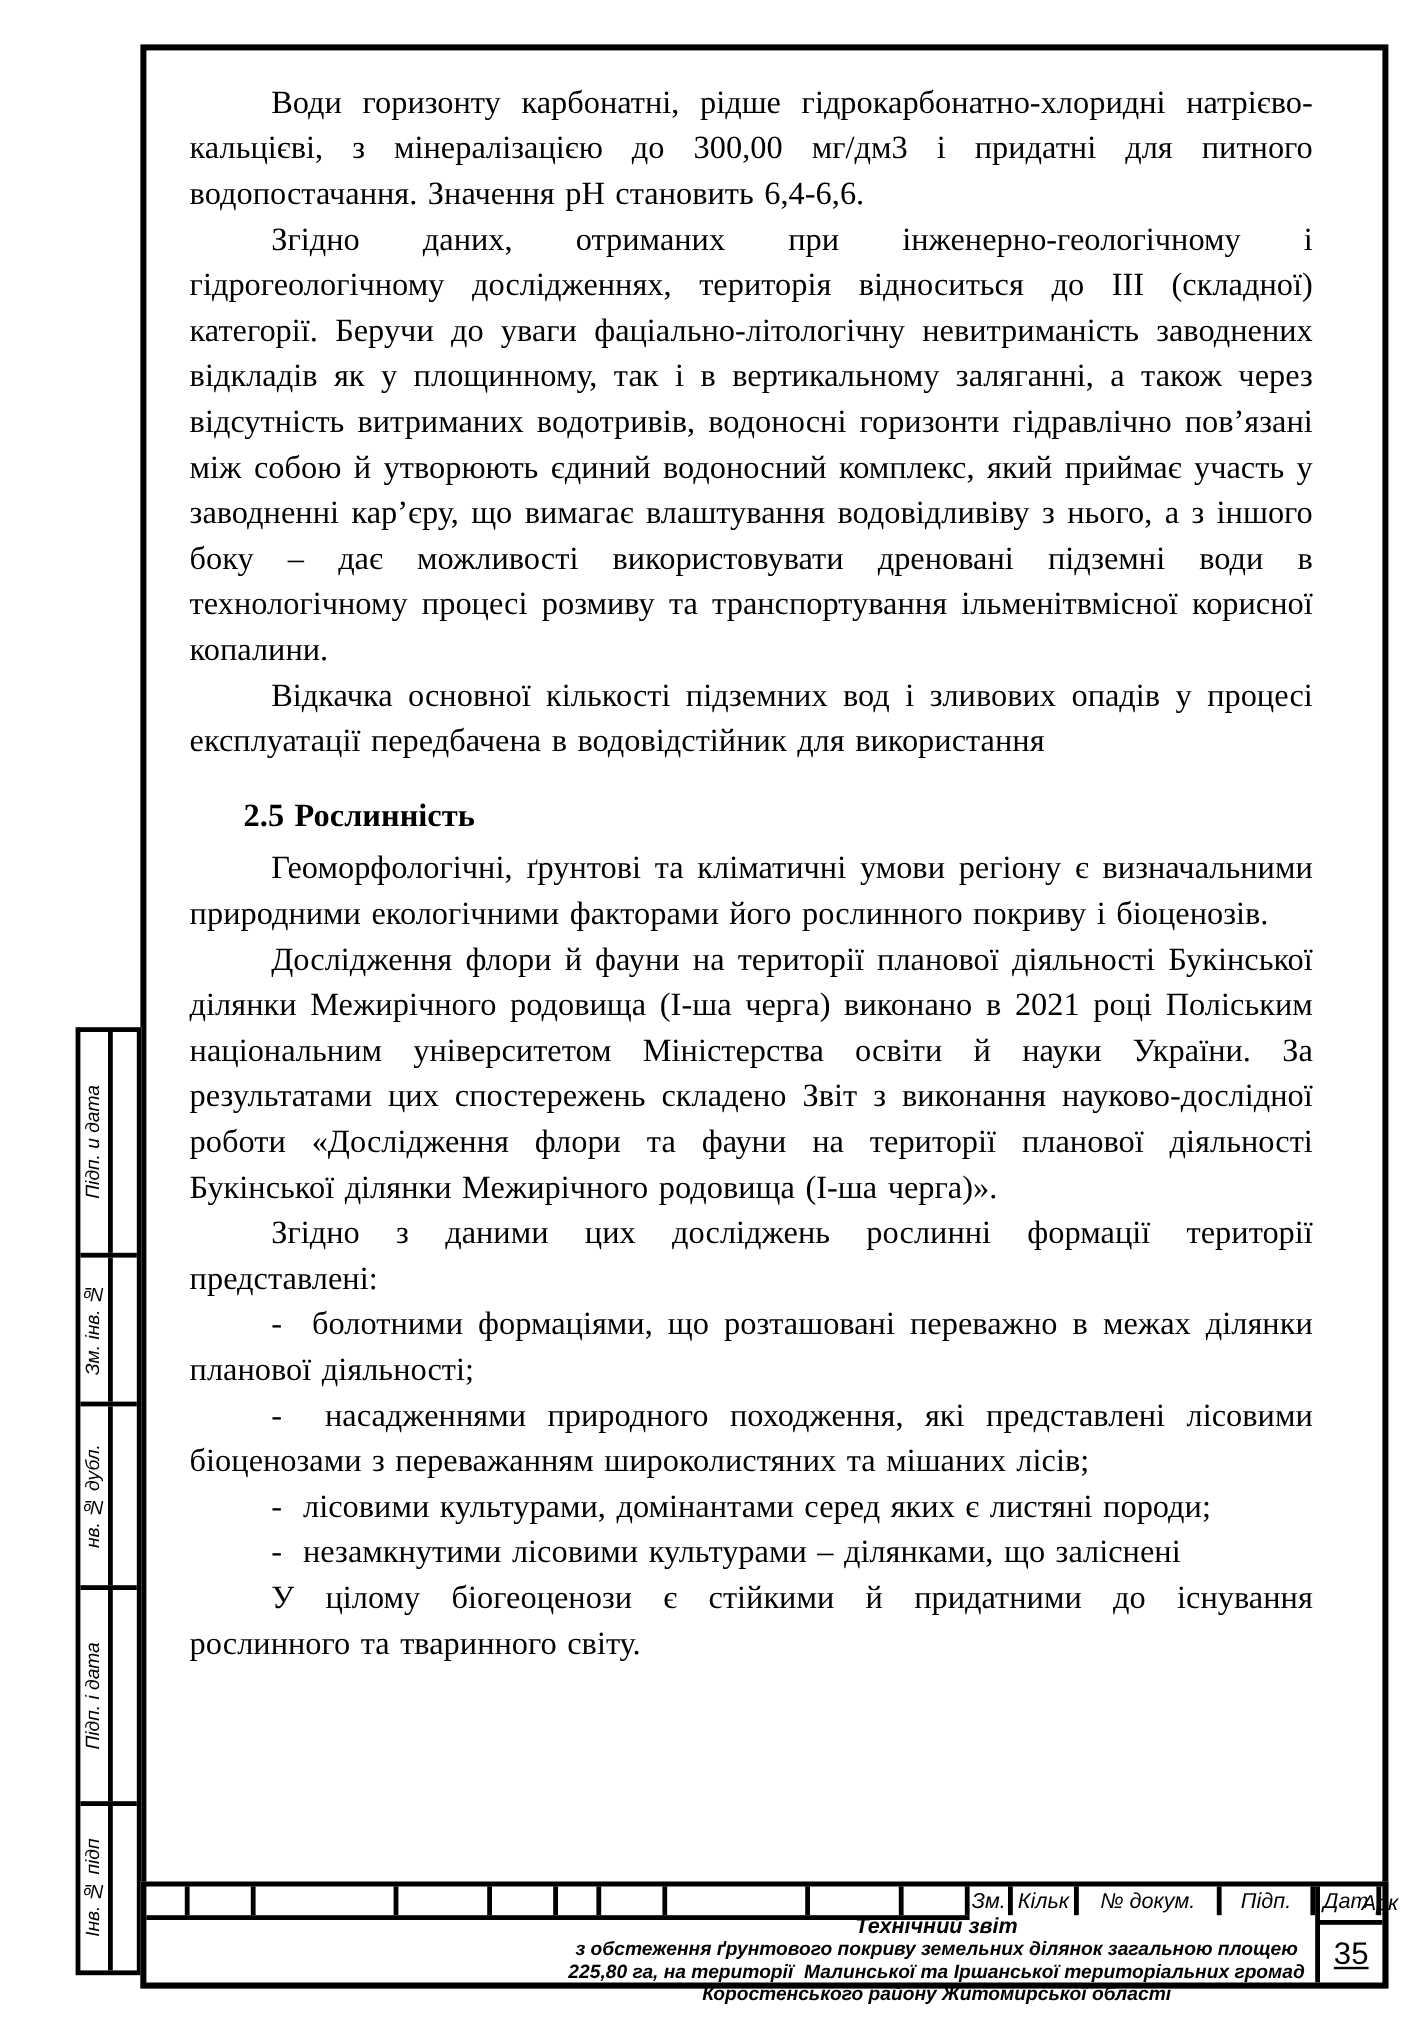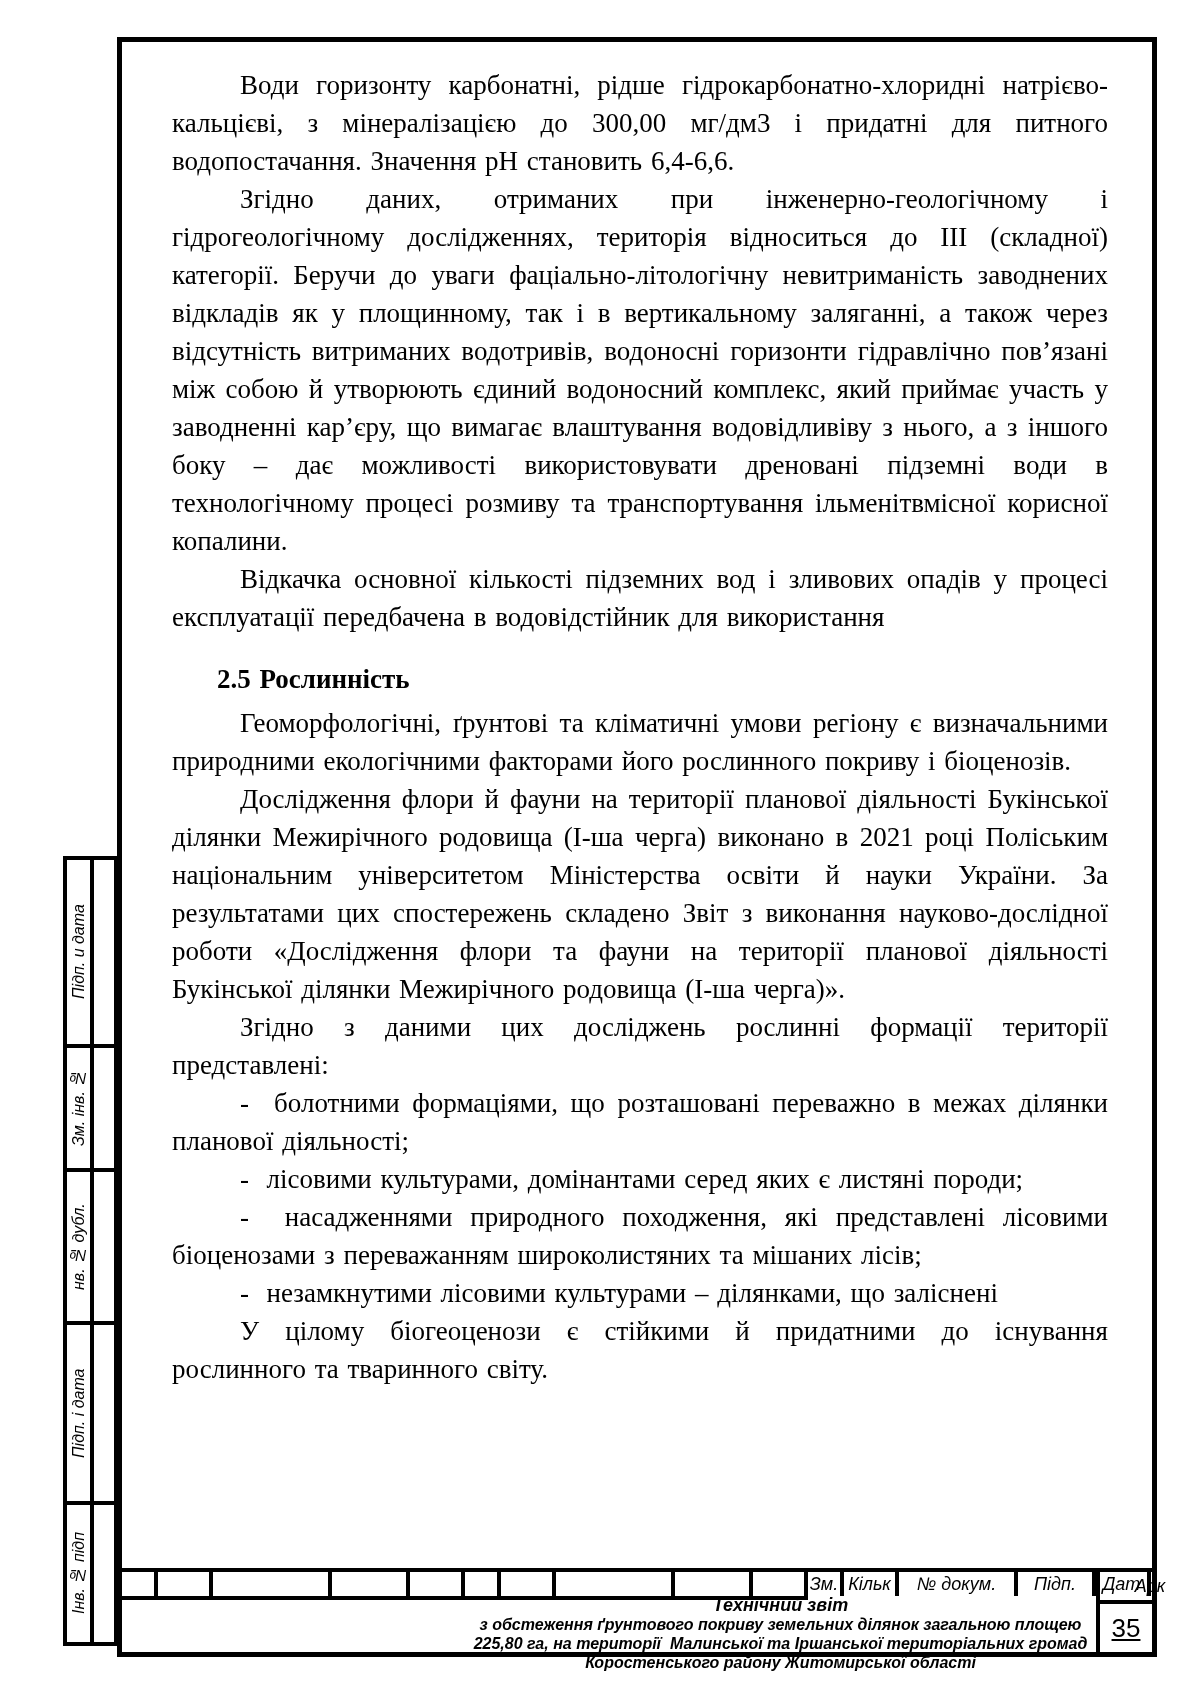--- a/index.html
+++ b/index.html
@@ -17,21 +17,21 @@
     position: absolute;
     left: 117px; top: 37px;
     width: 1040px; height: 1620px;
     border: 5px solid #000;
     background: #fff;
   }
 
   
   .textarea {
     position: absolute;
-    left: 172px; top: 66px;
+    left: 158px; top: 66px;
     width: 936px;
     font: 27px/38px "Liberation Serif", serif;
     word-spacing: 2px;
   }
   .k-p, .k-li { text-align: justify; text-indent: 68px; }
   .k-h { font-weight: bold; text-indent: 45px; margin-top: 24px; margin-bottom: 6px; }
 
   
   .stamp {
     position: absolute;
@@ -116,22 +116,22 @@
 
 <div class="textarea">
     <div class="block k-p">Води горизонту карбонатні, рідше гідрокарбонатно-хлоридні натрієво-кальцієві, з мінералізацією до 300,00 мг/дм3 і придатні для питного водопостачання. Значення рН становить 6,4-6,6.</div>
     <div class="block k-p">Згідно даних, отриманих при інженерно-геологічному і гідрогеологічному дослідженнях, територія відноситься до ІІІ (складної) категорії. Беручи до уваги фаціально-літологічну невитриманість заводнених відкладів як у площинному, так і в вертикальному заляганні, а також через відсутність витриманих водотривів, водоносні горизонти гідравлічно пов’язані між собою й утворюють єдиний водоносний комплекс, який приймає участь у заводненні кар’єру, що вимагає влаштування водовідливіву з нього, а з іншого боку – дає можливості використовувати дреновані підземні води в технологічному процесі розмиву та транспортування ільменітвмісної корисної копалини.</div>
     <div class="block k-p">Відкачка основної кількості підземних вод і зливових опадів у процесі експлуатації передбачена в водовідстійник для використання</div>
     <div class="block k-h">2.5 Рослинність</div>
     <div class="block k-p">Геоморфологічні, ґрунтові та кліматичні умови регіону є визначальними природними екологічними факторами його рослинного покриву і біоценозів.</div>
     <div class="block k-p">Дослідження флори й фауни на території планової діяльності Букінської ділянки Межирічного родовища (І-ша черга) виконано в 2021 році Поліським національним університетом Міністерства освіти й науки України. За результатами цих спостережень складено Звіт з виконання науково-дослідної роботи «Дослідження флори та фауни на території планової діяльності Букінської ділянки Межирічного родовища (І-ша черга)».</div>
     <div class="block k-p">Згідно з даними цих досліджень рослинні формації території представлені:</div>
     <div class="block k-li">-&nbsp;&nbsp;болотними формаціями, що розташовані переважно в межах ділянки планової діяльності;</div>
+    <div class="block k-li">-&nbsp;&nbsp;насадженнями природного походження, які представлені лісовими біоценозами з переважанням широколистяних та мішаних лісів;</div>
     <div class="block k-li">-&nbsp;&nbsp;лісовими культурами, домінантами серед яких є листяні породи;</div>
-    <div class="block k-li">-&nbsp;&nbsp;насадженнями природного походження, які представлені лісовими біоценозами з переважанням широколистяних та мішаних лісів;</div>
     <div class="block k-li">-&nbsp;&nbsp;незамкнутими лісовими культурами – ділянками, що заліснені</div>
     <div class="block k-p">У цілому біогеоценози є стійкими й придатними до існування рослинного та тваринного світу.</div>
   </div>
 
 <div class="stamp">
     <div class="stamp-cell">
     <span class="stamp-label">Підп. и дата</span>
   </div>
     <div class="stamp-cell">
     <span class="stamp-label">Зм. інв. №</span>

